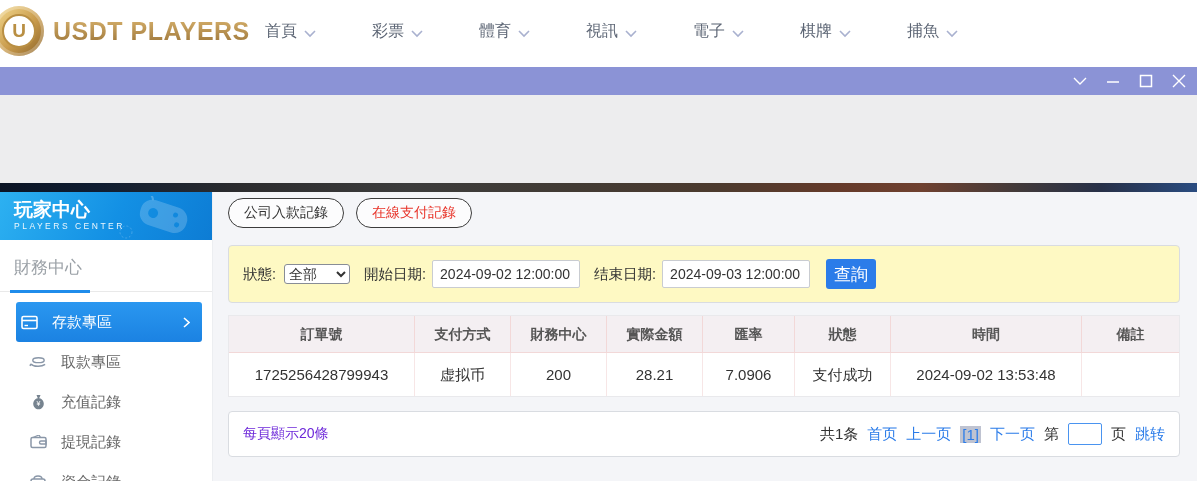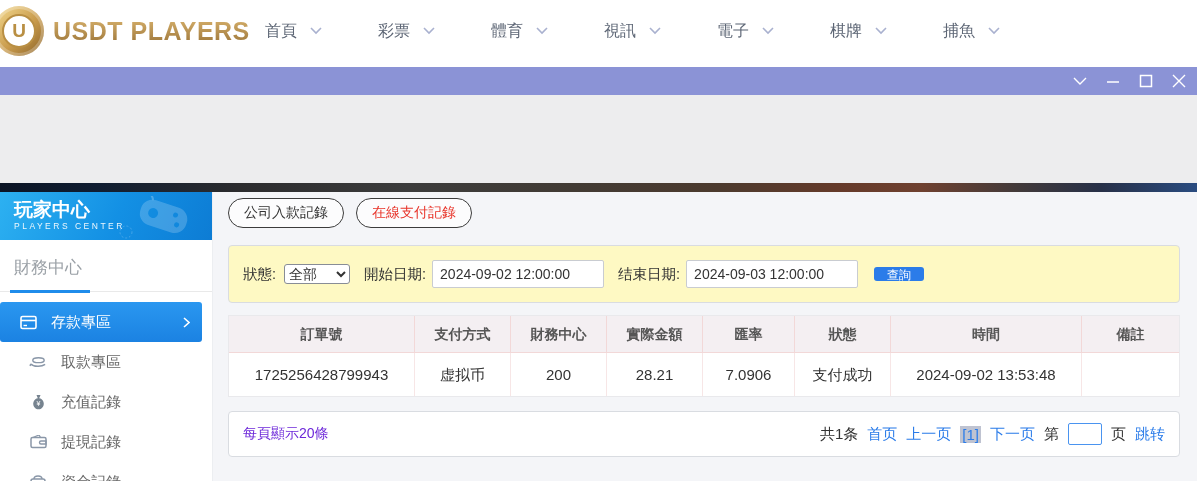--- a/index.html
+++ b/index.html
@@ -13,21 +13,21 @@
   .logo-ball { width:50px; height:50px; border-radius:50%;
     background:linear-gradient(135deg,#f6dd93,#c99b4c 55%,#8a6228);
     display:flex; align-items:center; justify-content:center; box-shadow:inset 0 0 0 3px rgba(255,255,255,.25); }
   .logo-ball-inner { width:34px; height:34px; border-radius:50%; background:#fff;
     border:2px solid #b98f43; display:flex; align-items:center; justify-content:center;
     font-weight:bold; font-size:19px; color:#b98f43; }
   .logo-text { margin-left:9px; font-size:25px; font-weight:bold; letter-spacing:.5px;
     background:linear-gradient(#d8b26d,#9a7337); color:#ab8648;
     -webkit-background-clip:text; background-clip:text; -webkit-text-fill-color:transparent; }
   .nav { position:absolute; left:265px; top:0; height:63px; display:flex; align-items:center; gap:56px; }
-  .nav-item { display:flex; align-items:flex-start; gap:13px; font-size:16px; color:#5d6675; cursor:pointer; white-space:nowrap; }
+  .nav-item { display:flex; align-items:flex-end; gap:7px; font-size:16px; color:#5d6675; cursor:pointer; white-space:nowrap; }
 
   
   .titlebar { position:absolute; top:65px; left:0; width:1197px; height:30px; background:#8b93d6;
     border-top:2px solid #fff; }
   .win-controls { position:absolute; right:10px; top:0; height:28px; display:flex; align-items:center; gap:17px; }
   .win-btn { width:16px; height:16px; display:flex; align-items:center; justify-content:center; cursor:pointer; }
 
   
   .gray-band { position:absolute; top:95px; left:0; width:1197px; height:88px; background:#ededee; }
   .dark-strip { position:absolute; top:183px; left:0; width:1197px; height:9px;
@@ -45,42 +45,42 @@
   .sb-sub { font-size:8.5px; color:rgba(255,255,255,.92); letter-spacing:2.5px; }
   .sb-gamepad { position:absolute; right:10px; top:4px; opacity:.35; }
   .sb-section { padding:16px 14px 0; font-size:17px; color:#9aa0a6; }
   .sb-divider { position:relative; margin-top:11px; height:3px; }
   .sb-divider .base { position:absolute; left:0; right:0; top:1px; height:1px; background:#e9e9e9; }
   .sb-divider .accent { position:absolute; left:10px; top:0; width:80px; height:3px; background:#1f8ceb; }
   .menu { margin-top:9px; }
   .menu-item { height:40px; display:flex; align-items:center; padding-left:29px; gap:14px;
     font-size:15px; color:#666; cursor:pointer; }
   .menu-item .mi-icon { width:18px; height:18px; display:flex; align-items:center; justify-content:center; }
-  .menu-item.active { margin:0 10px 0 0; padding-left:19px; border-radius:3px;
+  .menu-item.active { margin:0 10px 0 16px; padding-left:4px; border-radius:3px;
     background:linear-gradient(#2a97f0,#1b82e2); color:#fff; }
   .menu-item .chev-right { margin-left:auto; margin-right:12px; display:none; }
   .menu-item.active .chev-right { display:block; }
 
   
   .main { position:absolute; left:213px; top:0; width:984px; height:289px; padding-left:15px; }
   .tabs { margin-top:6px; display:flex; gap:12px; }
   .tab { height:30px; padding:0 15px; display:flex; align-items:center; border:1px solid #3c3c3c;
     border-radius:16px; background:#fcfcfd; font-size:14px; color:#333; cursor:pointer; white-space:nowrap; }
   .tab.active { color:#e8342a; }
 
   .filterbox { margin-top:17px; width:952px; height:58px; background:#fef9c3; border:1px solid #d9dce1;
     border-radius:4px; display:flex; align-items:center; padding:0 14px; }
   .f-label { font-size:14.5px; color:#333; white-space:nowrap; }
   .f-select { width:66px; height:20px; margin-left:8px; font-size:14px; color:#333;
     border:1px solid #888d96; border-radius:3px; background:#fff; }
-  .f-input { width:172px; height:28px; margin-left:6px; border:1px solid #c9ccd1; border-radius:2px;
+  .f-input { width:148px; height:28px; margin-left:6px; border:1px solid #c9ccd1; border-radius:2px;
     padding:0 7px; font-size:14px; color:#333; font-family:"Liberation Sans",sans-serif; }
   .ml14 { margin-left:14px; }
-  .btn-search { margin-left:16px; width:50px; height:14px; background:#2b7ce9; color:#fff; border:none;
-    border-radius:3px; font-size:12px; cursor:pointer; font-family:"Liberation Sans",sans-serif; }
+  .btn-search { margin-left:16px; width:50px; height:30px; background:#2b7ce9; color:#fff; border:none;
+    border-radius:3px; font-size:17px; cursor:pointer; font-family:"Liberation Sans",sans-serif; }
 
   .table { margin-top:12px; width:952px; border:1px solid #e9e9ec; background:#fff; }
   .tgrid { display:grid; grid-template-columns:186px 96px 96px 96px 92px 96px 191px auto; }
   .th { height:37px; line-height:37px; text-align:center; font-weight:bold; font-size:14px; color:#555;
     background:#f4eff2; border-right:1px solid #f2d8d8; border-bottom:1px solid #f2d8d8; }
   .th:last-child { border-right:none; }
   .td { height:43px; line-height:43px; text-align:center; font-size:15px; color:#333; background:#fff;
     border-right:1px solid #f7e6e6; }
   .td:last-child { border-right:none; }
 

